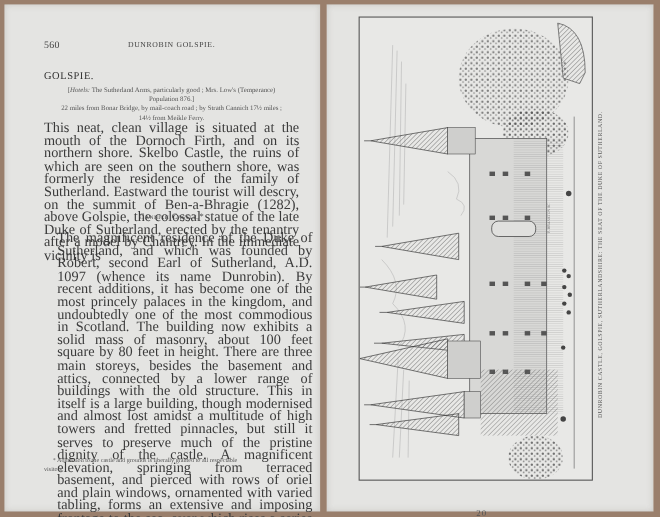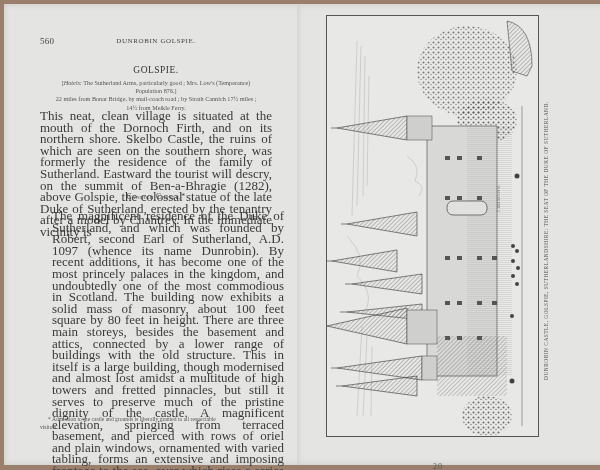--- a/index.html
+++ b/index.html
@@ -6,34 +6,33 @@
     body {
       width: 600px; height: 470px; overflow: hidden;
       background: #9a7f6c;
       position: relative;
       font-family: "Liberation Serif", "DejaVu Serif", serif;
     }
     .page {
       position: absolute;
       background: #e4e4e2;
       box-shadow: inset 0 0 6px rgba(120,110,100,0.25);
-      padding-left: 44px;
     }
     #page-left { left: 4px; top: 4px; width: 287px; height: 461px; }
     #page-right { left: 297px; top: 4px; width: 297px; height: 461px; }
 
     
     .running-head {
       position: absolute; left: 36px; top: 32px; width: 232px;
       font-size: 8px; color: #444;
     }
     .running-head .pno { position: absolute; left: 0; top: 0; font-size: 9px; letter-spacing: 0.3px;}
     .running-head .title { position: absolute; left: 0; width: 232px; text-align: center; letter-spacing: 0.6px; font-size: 7px; top: 1px;}
     .sec-title {
-      position: absolute; left: 36px; top: 61px; width: 232px; text-align: center;
+      position: absolute; left: 36px; top: 61px; width: 232px; text-align: left;
       font-size: 9.5px; color: #333; letter-spacing: 0.5px;
     }
     .hotels {
       position: absolute; left: 36px; top: 75px; width: 232px; text-align: center;
       font-size: 6.2px; line-height: 8.2px; color: #555;
     }
     .hotels i { font-style: italic; }
     .body-text {
       position: absolute; left: 36px; width: 232px;
       font-size: 13px; line-height: 11.6px; color: #3a3a3a;

